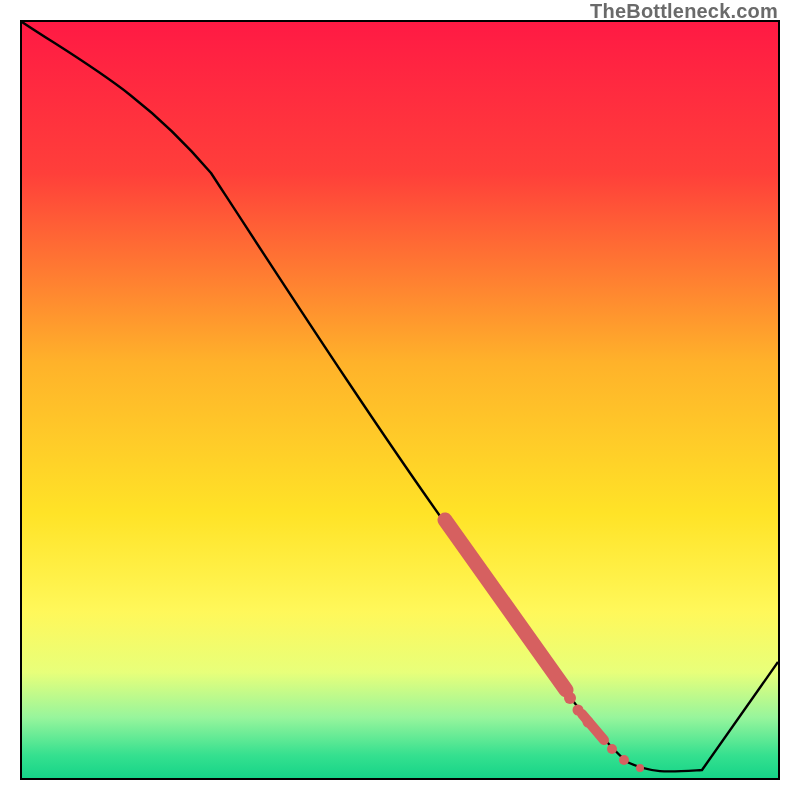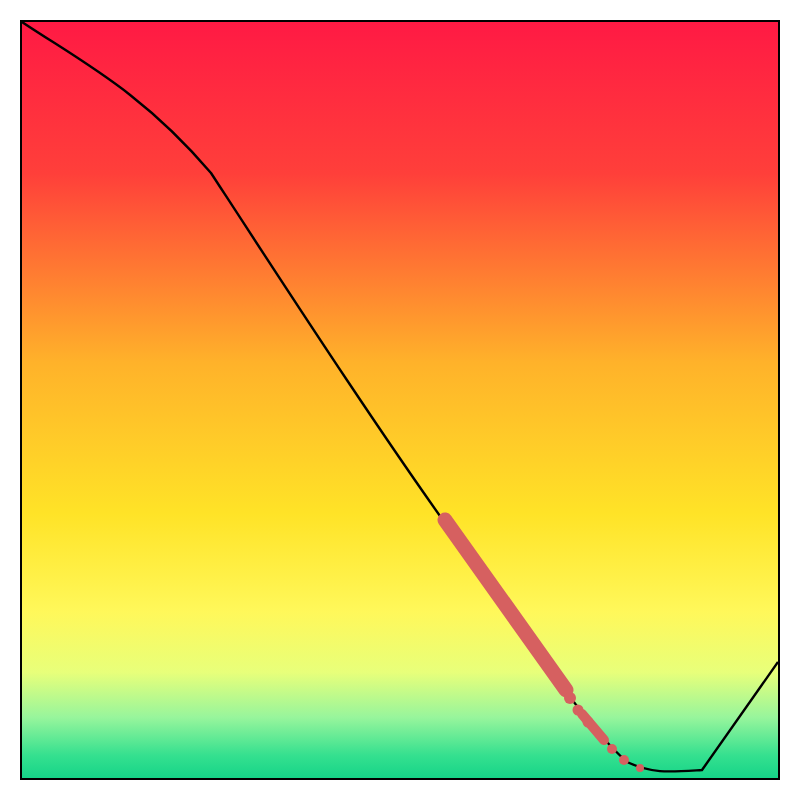--- a/index.html
+++ b/index.html
@@ -47,20 +47,21 @@
   }
   .marker {
     fill: #d66060;
   }
 </style>
 </head>
 <body>
 
 <div class="canvas">
 
+  <div class="attribution">TheBottleneck.com</div>
 
   <div class="plot-frame">
 
     <svg class="gradient" viewBox="0 0 100 100" preserveAspectRatio="none">
       <defs>
         <linearGradient id="bg" x1="0" y1="0" x2="0" y2="1">
           <stop offset="0%" stop-color="#ff1a44"></stop>
           <stop offset="20%" stop-color="#ff3f3a"></stop>
           <stop offset="45%" stop-color="#ffb22a"></stop>
           <stop offset="65%" stop-color="#ffe327"></stop>

